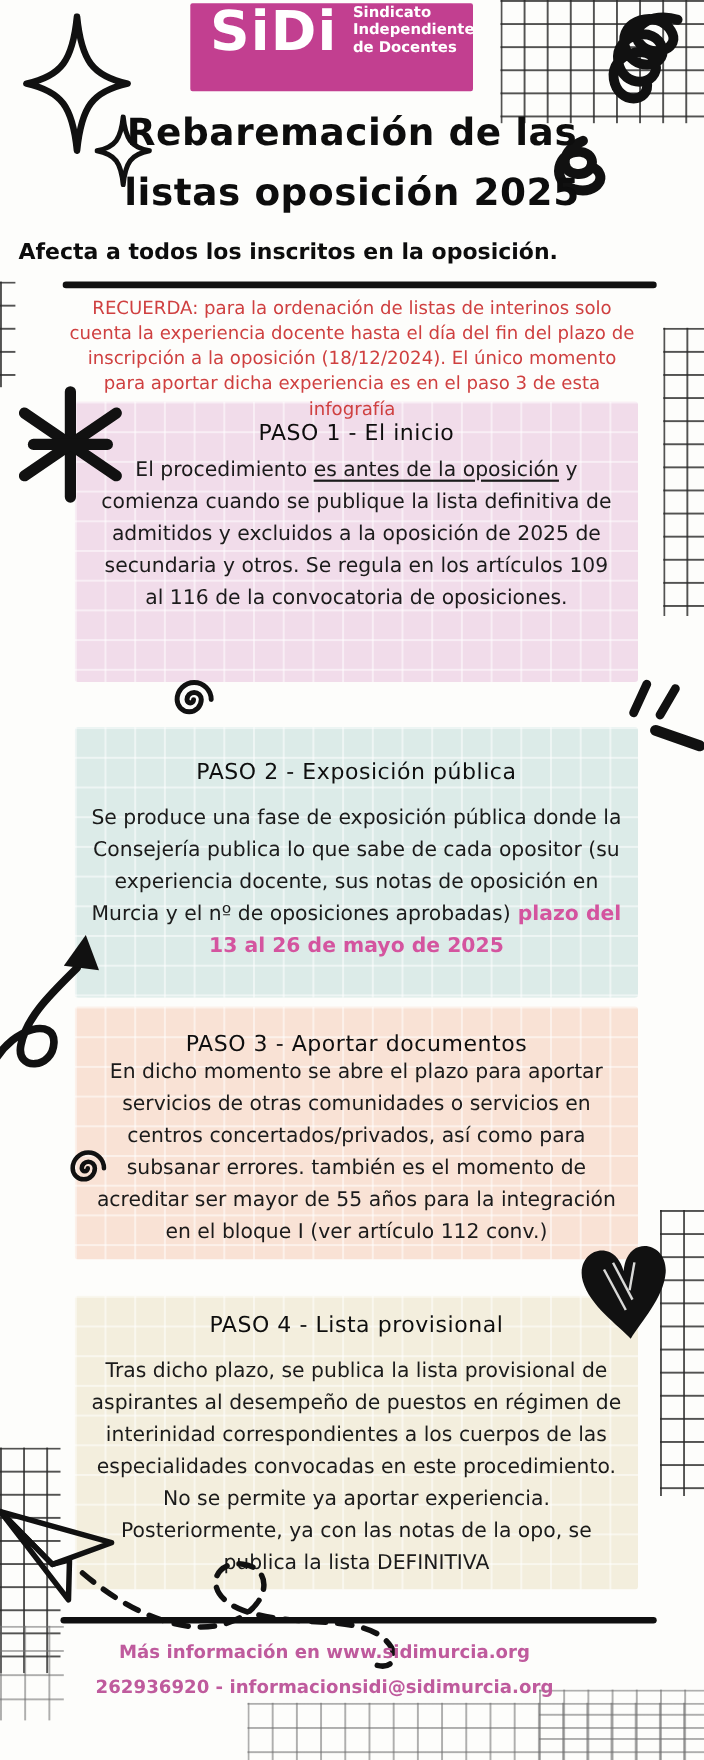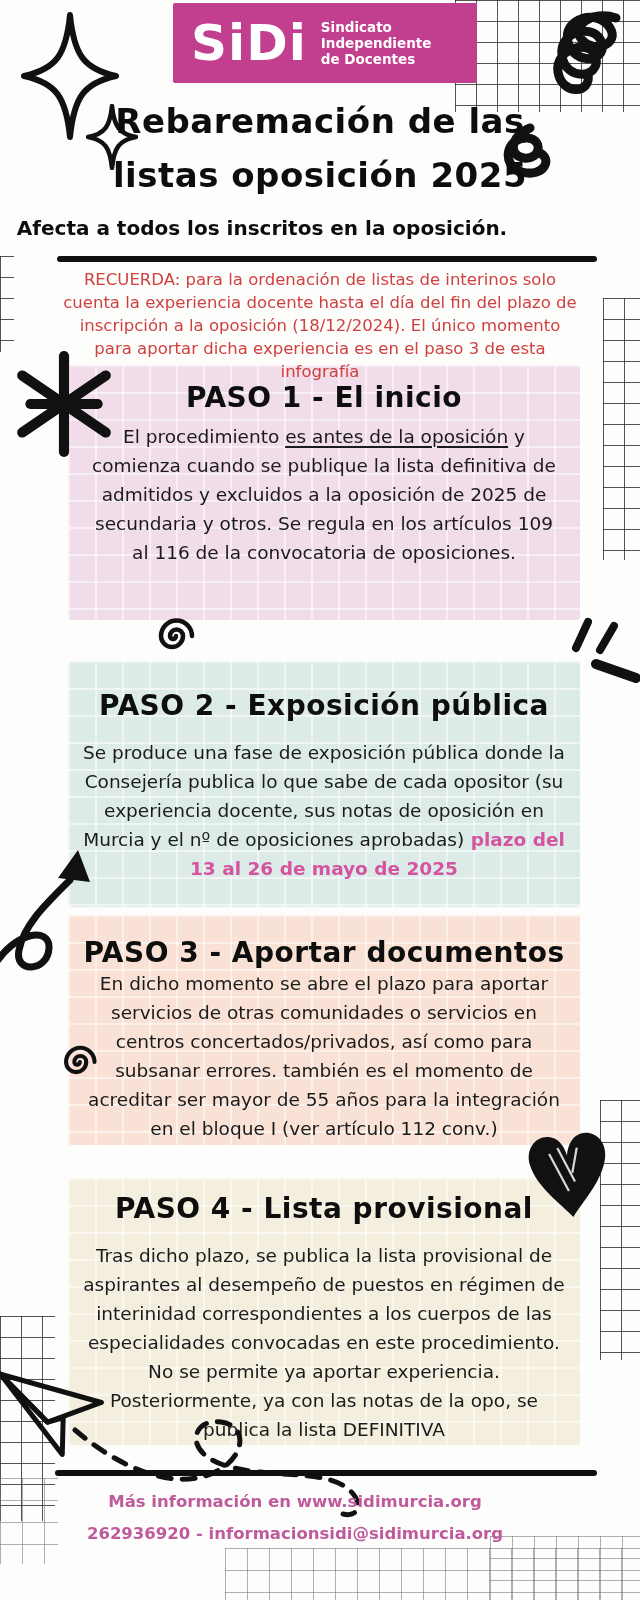--- a/index.html
+++ b/index.html
@@ -11,22 +11,22 @@
   .grid-dark{background-image:
       linear-gradient(to right, rgba(40,40,40,.8) 1.5px, transparent 1.5px),
       linear-gradient(to bottom, rgba(40,40,40,.8) 1.5px, transparent 1.5px);
       background-size:21px 21px;}
   .grid-gray{background-image:
       linear-gradient(to right, rgba(110,110,110,.55) 1.5px, transparent 1.5px),
       linear-gradient(to bottom, rgba(110,110,110,.55) 1.5px, transparent 1.5px);
       background-size:22px 22px;}
 
   
-  .logo{position:absolute;top:3px;left:173px;width:304px;height:80px;z-index:3;
-        display:flex;align-items:center;border-radius:2px;}
+  .logo{position:absolute;top:3px;left:173px;width:257px;height:80px;z-index:3;
+        display:flex;align-items:flex-start;border-radius:2px;}
   .logo .brand{font-size:50px;font-weight:800;color:#fff;padding-left:18px;letter-spacing:1px;line-height:1;}
   .logo .tag{margin-left:14px;color:#fff;font-size:13.5px;line-height:16px;font-weight:600;}
 
   
   .title{position:absolute;left:0;width:640px;text-align:center;font-weight:700;
          font-size:34px;line-height:1;color:#0d0d0d;z-index:3;letter-spacing:.5px;}
   .title.l1{top:104px;}
   .title.l2{top:158px;}
   .subtitle{position:absolute;top:216px;left:0;width:524px;text-align:center;
             font-weight:700;font-size:20px;color:#0d0d0d;z-index:3;}
@@ -37,21 +37,21 @@
 
   .notice{position:absolute;top:268px;left:60px;width:520px;text-align:center;
           font-size:16.5px;line-height:1.4;z-index:3;}
 
   
   .box{position:absolute;left:68px;width:512px;border-radius:3px;text-align:center;z-index:1;
        background-image:
          linear-gradient(to right, rgba(255,255,255,.5) 2px, transparent 2px),
          linear-gradient(to bottom, rgba(255,255,255,.5) 2px, transparent 2px);
        background-size:27px 27px;box-sizing:border-box;}
-  .box h2{font-size:28px;font-weight:700;letter-spacing:.5px;color:#0e0e0e;margin:0;}
+  .box h2{font-size:20px;font-weight:400;letter-spacing:.5px;color:#0e0e0e;margin:0;}
   .box p{font-size:18.5px;line-height:29px;color:#1b1b1b;margin:0 auto;width:488px;}
   .box1{top:365px;height:255px;padding-top:16px;}
   .box1 p{margin-top:8px;width:480px;}
   .box2{top:632px;height:246px;padding-top:28px;margin-top:29px;}
   .box2 p{margin-top:16px;}
   .box3{top:915px;height:230px;padding-top:21px;}
   .box3 p{margin-top:0;}
   .box4{top:1178px;height:267px;padding-top:14px;}
   .box4 p{margin-top:16px;}
   .u{ text-decoration:underline;text-underline-offset:3px;text-decoration-thickness:2px;}

